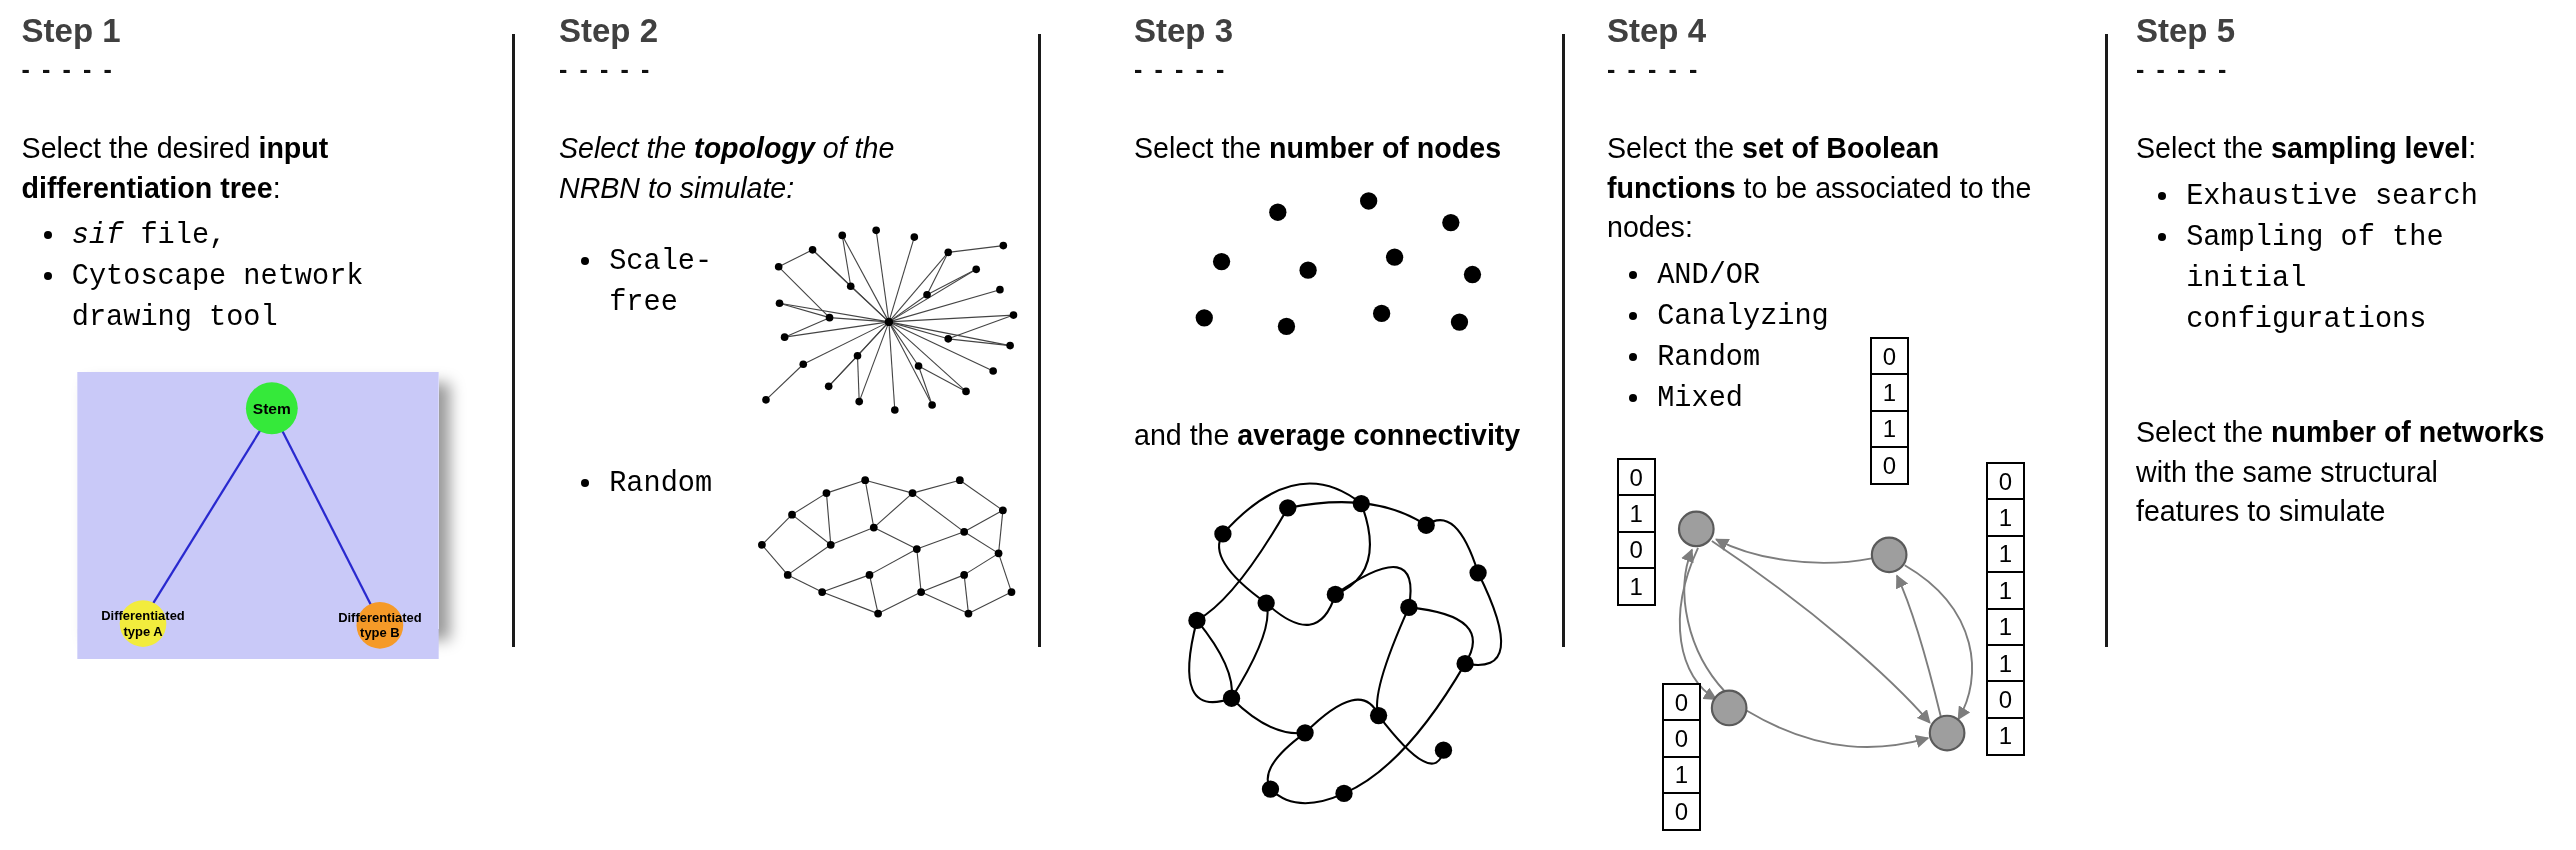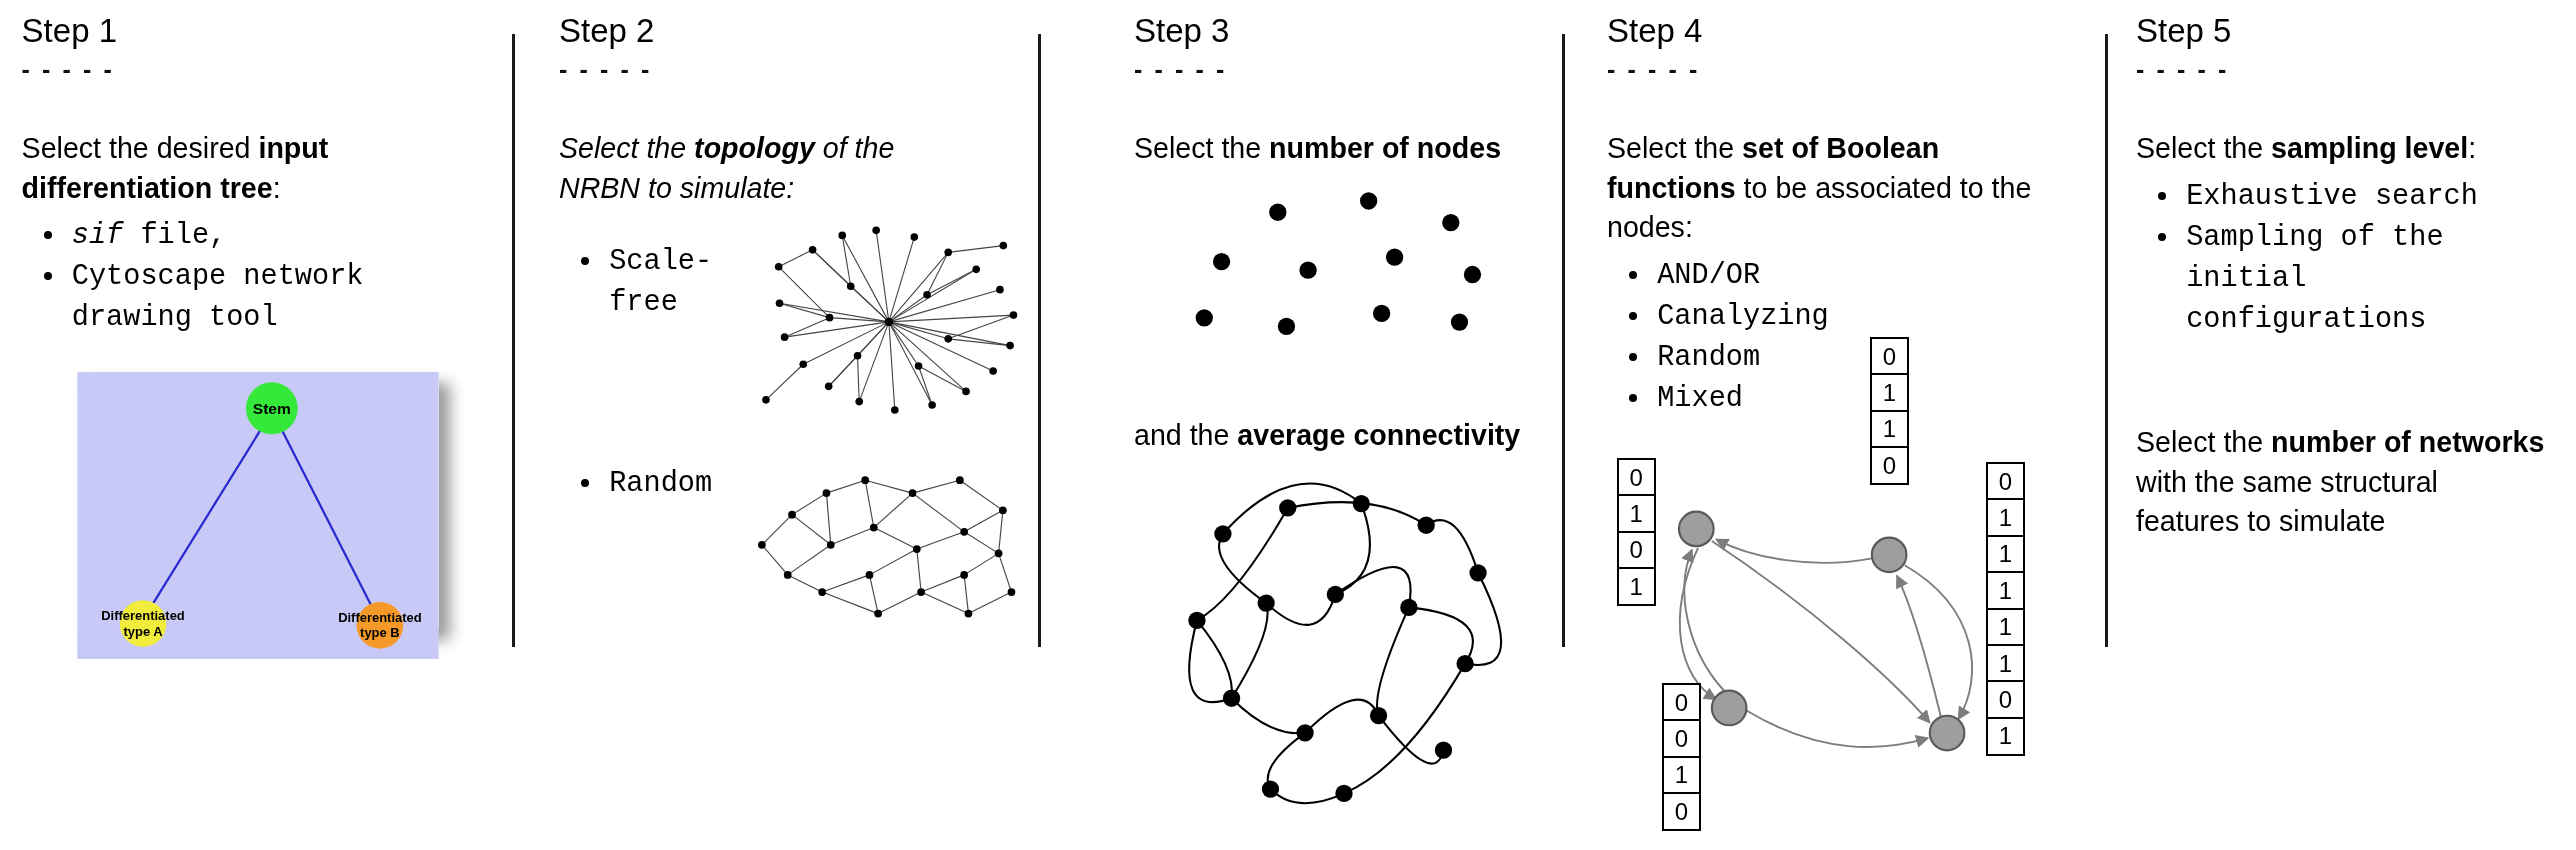--- a/index.html
+++ b/index.html
@@ -5,21 +5,21 @@
   * { margin:0; padding:0; box-sizing:border-box; }
   html,body { background:#ffffff; }
   #page {
     position:relative; width:2576px; height:851px; overflow:hidden;
     background:#ffffff; color:#000;
     font-family:"Liberation Sans", sans-serif;
   }
   .col { position:absolute; top:12px; }
   .divider { position:absolute; top:34px; width:2.6px; height:613px; background:#1a1a1a; }
 
-  .step-title { font-size:33px; font-weight:400; color:#000000; }
+  .step-title { font-size:33px; font-weight:700; color:#404040; }
   .dashes { font-size:25px; font-weight:700; letter-spacing:2.6px; margin-top:5.2px; color:#111; }
 
   .intro, .para { font-size:28.6px; line-height:1.38; margin-top:45px; color:#000; }
   .intro b, .para b, .bullets b { font-weight:700; }
 
   ul.bullets {
     list-style:disc; margin:7px 0 0 19px; padding-left:26px;
     font-size:28.6px; line-height:1.44; color:#000;
   }
   ul.bullets li { padding-left:5.2px;font-family:Liberation Mono, monospace; }
@@ -386,17 +386,17 @@
 
   <div class="col" style="left:2136px; width:437px;">
     <div class="step-title">Step 5</div>
     <div class="dashes">- - - - -</div>
     <p class="intro"><span>Select the </span><b>sampling level</b><span>:</span></p>
     <ul class="bullets" style="max-width:398px;">
       <li>Exhaustive search</li>
       <li>Sampling of the initial configurations</li>
     </ul>
     <div class="gap"></div>
-    <p class="para para2" style="margin-top:45px;"><span>Select the </span><b>number of networks</b><span> with the same structural features to simulate</span></p>
+    <p class="para para2" style="margin-top:35px;"><span>Select the </span><b>number of networks</b><span> with the same structural features to simulate</span></p>
   </div>
 
 </div>
 
 
 </body></html>

